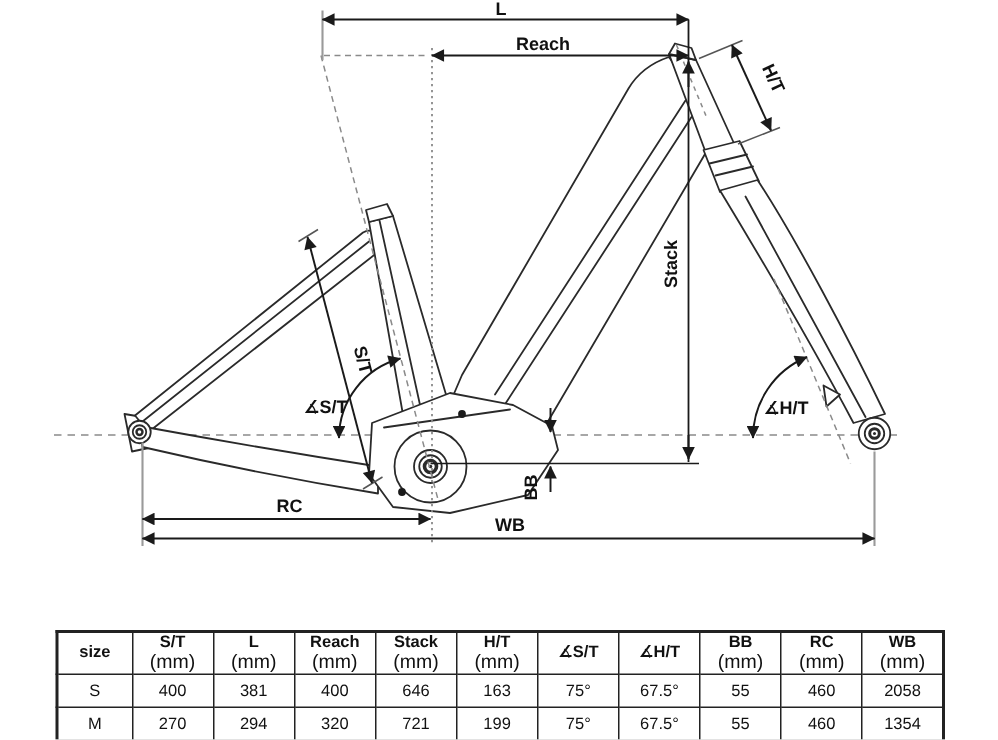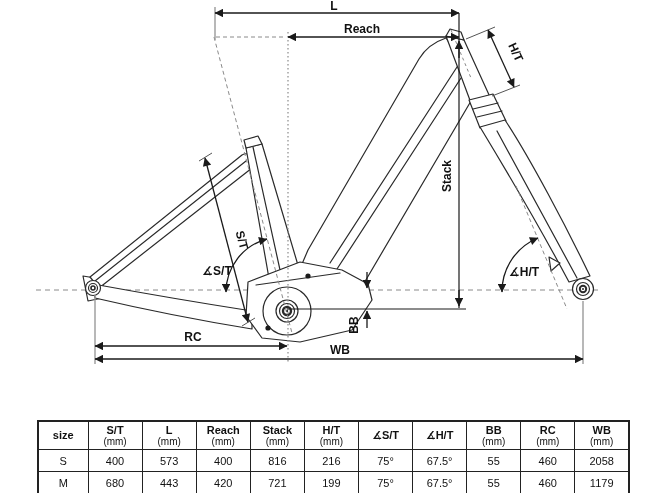--- a/index.html
+++ b/index.html
@@ -9,21 +9,21 @@
   svg text{fill:#111;}
   .dim-label{font-size:12px;font-weight:bold;}
   .geo-table-wrap{position:absolute;left:37px;top:420px;width:593px;}
   table.geo{border-collapse:collapse;table-layout:fixed;width:593px;
             font-size:11px;color:#111;background:#fff;}
   table.geo th,table.geo td{border:1px solid #222;text-align:center;vertical-align:middle;
             padding:0;overflow:hidden;}
   table.geo{border:2px solid #222;}
   table.geo thead th{height:27px;font-weight:bold;font-size:11px;line-height:1.1;}
   table.geo tbody td{height:21px;font-weight:normal;}
-  .h-unit{display:block;font-size:10px;font-weight:normal;}
+  .h-unit{display:block;font-size:13px;font-weight:normal;}
   .h-unit:empty{display:none;}
   .h-label{display:block;}
   col.c-size{width:50px;}
 </style>
 </head>
 <body>
 <div class="canvas">
 
 <svg class="diagram" width="665" height="412" viewBox="0 0 665 412">
   <defs>
@@ -202,40 +202,40 @@
         <th>
               <span class="h-label">WB</span>
               <span class="h-unit">(mm)</span>
             </th>
       </tr>
     </thead>
     <tbody>
       <tr>
         <td>S</td>
         <td>400</td>
-        <td>573</td>
+        <td>381</td>
         <td>400</td>
-        <td>816</td>
-        <td>216</td>
+        <td>646</td>
+        <td>163</td>
         <td>75°</td>
         <td>67.5°</td>
         <td>55</td>
         <td>460</td>
         <td>2058</td>
       </tr>
       <tr>
         <td>M</td>
-        <td>680</td>
-        <td>443</td>
-        <td>420</td>
+        <td>270</td>
+        <td>294</td>
+        <td>320</td>
         <td>721</td>
         <td>199</td>
         <td>75°</td>
         <td>67.5°</td>
         <td>55</td>
         <td>460</td>
-        <td>1179</td>
+        <td>1354</td>
       </tr>
     </tbody>
   </table>
 </div>
 
 </div>
 
 </body></html>

